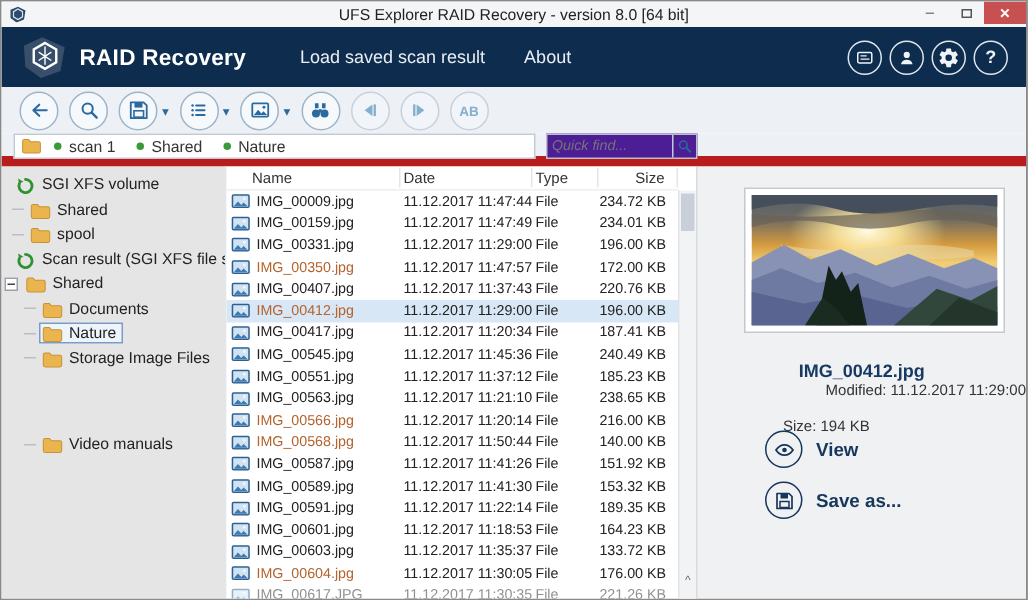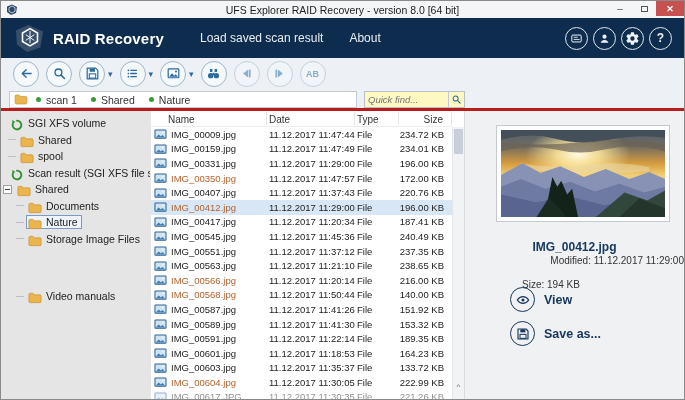--- a/index.html
+++ b/index.html
@@ -26,28 +26,28 @@
   .hicon svg{width:15px;height:15px;}
   
   .toolbar{height:31px;background:#edf1f6;display:flex;align-items:center;padding-left:12px;}
   .tb-btn{display:flex;align-items:center;margin-right:7px;cursor:pointer;}
   .tb-btn .circ{width:26px;height:26px;border:1.4px solid #9db4c9;border-radius:50%;background:#f6f9fc;
         display:flex;align-items:center;justify-content:center;color:#2a6a9e;font-size:9px;font-weight:bold;}
   .tb-btn .circ svg{width:17px;height:17px;}
   .tb-btn .dd{color:#2a6a9e;font-size:9px;margin-left:3px;}
   .tb-btn.disabled .circ{border-color:#c6d1dc;color:#86aecd;background:#f1f4f8;}
   
-  .pathrow{height:22px;background:#edf1f6;border-bottom:3px solid #b91c1c;display:flex;align-items:flex-end;}
+  .pathrow{height:22px;background:#edf1f6;border-bottom:7px solid #b91c1c;display:flex;align-items:flex-start;}
   .crumbbar{margin-left:8px;width:348px;height:17px;background:#fff;border:1px solid #c3c9d2;
             display:flex;align-items:center;padding-left:4px;}
   .crumbbar .cfold{width:14px;height:11px;margin-right:8px;}
   .crumb{display:flex;align-items:center;margin-right:14px;cursor:pointer;}
   .crumb .dot{width:5px;height:5px;border-radius:50%;background:#3a9a3a;margin-right:5px;}
   .crumb .clabel{font-size:10.5px;color:#333;}
-  .quickfind{margin-left:7px;width:101px;height:17px;border:1px solid #b8bfc9;background:#fef9c3;display:flex;}
+  .quickfind{margin-left:7px;width:101px;height:17px;border:1px solid #b8bfc9;background:#4c1d95;display:flex;}
   .quickfind input{flex:1;border:0;outline:none;min-width:0;font-family:"Liberation Sans",sans-serif;
        font-size:9.5px;font-style:italic;color:#8a8f98;padding:0 3px;background:transparent;}
   .qf-btn{width:16px;border-left:1px solid #c3c9d2;display:flex;align-items:center;justify-content:center;
        color:#2a6a9e;cursor:pointer;}
   .qf-btn svg{width:11px;height:11px;}
   
   .content{display:flex;height:290px;}
   
   .tree{width:150px;background:#e5e5e5;border-right:1px solid #e4e6ea;padding-top:4px;overflow:hidden;}
   .tree-item{height:16.5px;display:flex;align-items:center;white-space:nowrap;cursor:pointer;}
@@ -479,21 +479,21 @@
               <span class="ficon"><svg viewBox="0 0 14 11">
                   <rect x="0.5" y="0.5" width="13" height="10" rx="1.3" fill="#2e5f93"></rect>
                   <rect x="1.6" y="1.6" width="10.8" height="7.8" fill="#cfe3f2"></rect>
                   <path d="M2 9.2l3-3.4 2.4 2.4 1.6-1.7 3 2.7z" fill="#3f7ab0"></path>
                   <circle cx="9.6" cy="3.7" r="1" fill="#f6f6f6"></circle>
                 </svg></span>
               <span class="fname">IMG_00551.jpg</span>
             </div>
             <div class="fc c-date">11.12.2017 11:37:12</div>
             <div class="fc c-type">File</div>
-            <div class="fc c-size">237.35 KB</div>
+            <div class="fc c-size">185.23 KB</div>
           </div>
           <div class="frow">
             <div class="fc c-name">
               <span class="ficon"><svg viewBox="0 0 14 11">
                   <rect x="0.5" y="0.5" width="13" height="10" rx="1.3" fill="#2e5f93"></rect>
                   <rect x="1.6" y="1.6" width="10.8" height="7.8" fill="#cfe3f2"></rect>
                   <path d="M2 9.2l3-3.4 2.4 2.4 1.6-1.7 3 2.7z" fill="#3f7ab0"></path>
                   <circle cx="9.6" cy="3.7" r="1" fill="#f6f6f6"></circle>
                 </svg></span>
               <span class="fname">IMG_00563.jpg</span>
@@ -605,21 +605,21 @@
               <span class="ficon"><svg viewBox="0 0 14 11">
                   <rect x="0.5" y="0.5" width="13" height="10" rx="1.3" fill="#2e5f93"></rect>
                   <rect x="1.6" y="1.6" width="10.8" height="7.8" fill="#cfe3f2"></rect>
                   <path d="M2 9.2l3-3.4 2.4 2.4 1.6-1.7 3 2.7z" fill="#3f7ab0"></path>
                   <circle cx="9.6" cy="3.7" r="1" fill="#f6f6f6"></circle>
                 </svg></span>
               <span class="fname">IMG_00604.jpg</span>
             </div>
             <div class="fc c-date">11.12.2017 11:30:05</div>
             <div class="fc c-type">File</div>
-            <div class="fc c-size">222.99 KB</div>
+            <div class="fc c-size">176.00 KB</div>
           </div>
           <div class="frow dim">
             <div class="fc c-name">
               <span class="ficon"><svg viewBox="0 0 14 11">
                   <rect x="0.5" y="0.5" width="13" height="10" rx="1.3" fill="#2e5f93"></rect>
                   <rect x="1.6" y="1.6" width="10.8" height="7.8" fill="#cfe3f2"></rect>
                   <path d="M2 9.2l3-3.4 2.4 2.4 1.6-1.7 3 2.7z" fill="#3f7ab0"></path>
                   <circle cx="9.6" cy="3.7" r="1" fill="#f6f6f6"></circle>
                 </svg></span>
               <span class="fname">IMG_00617.JPG</span>

